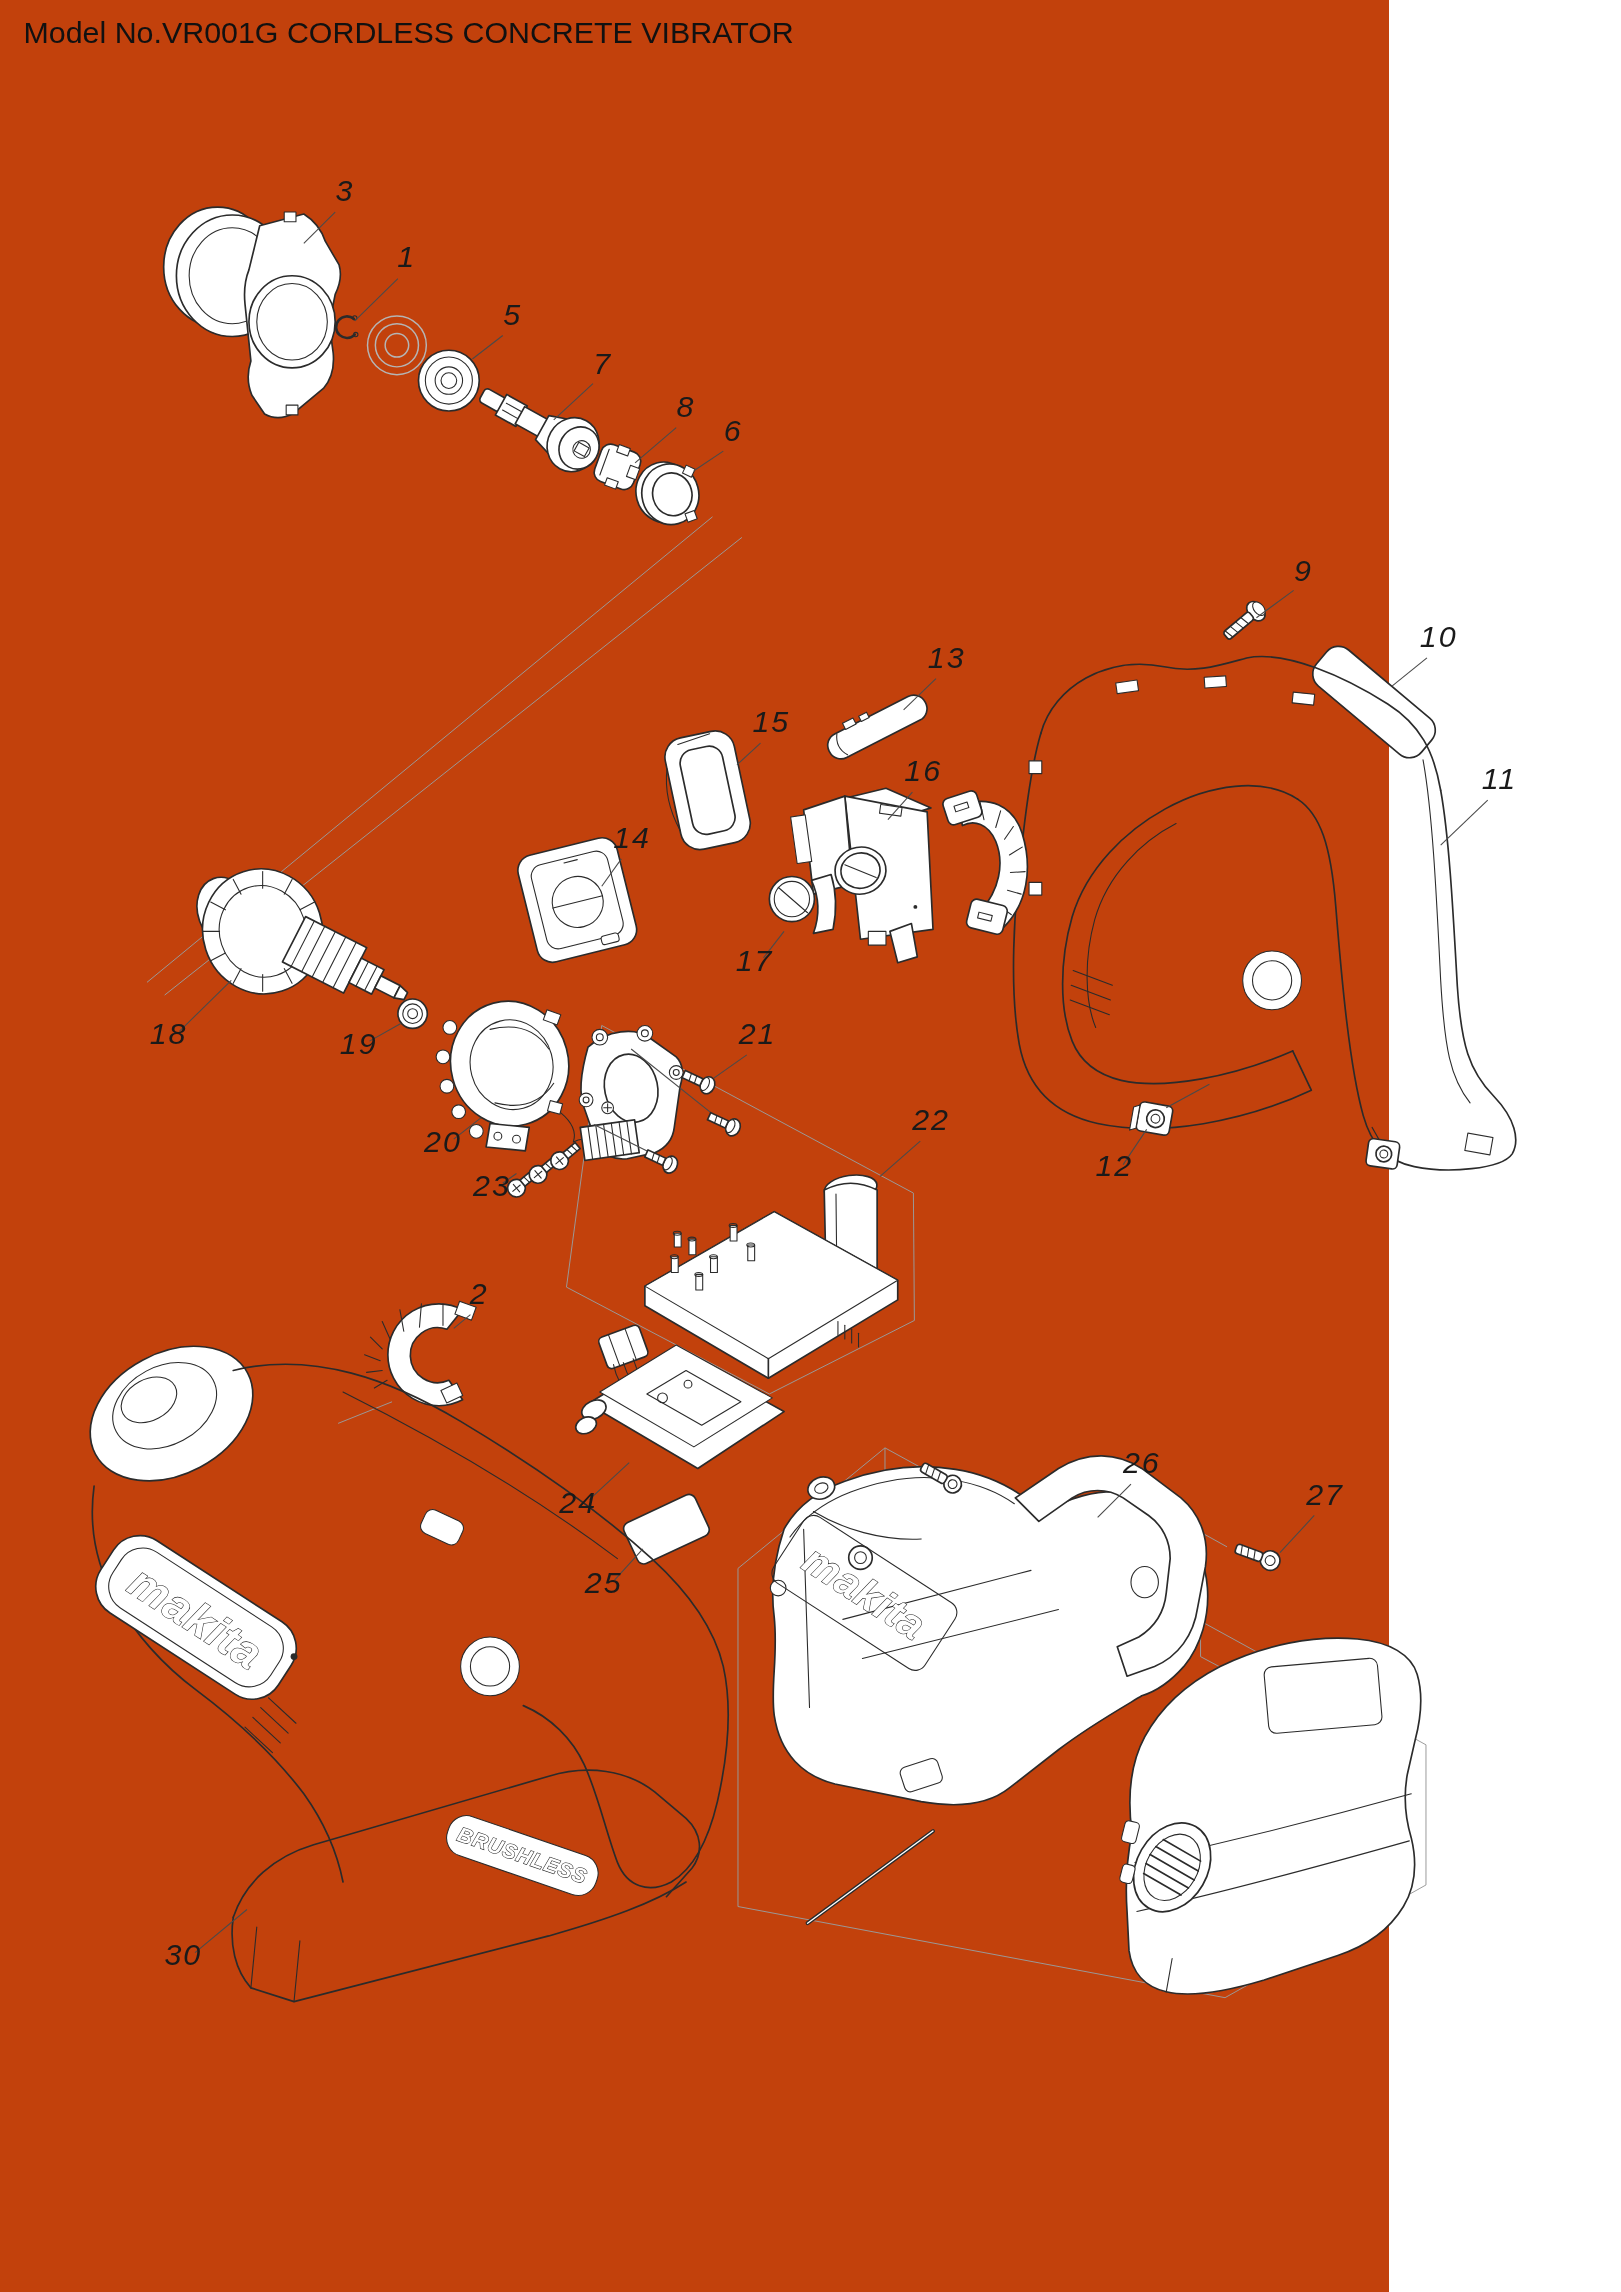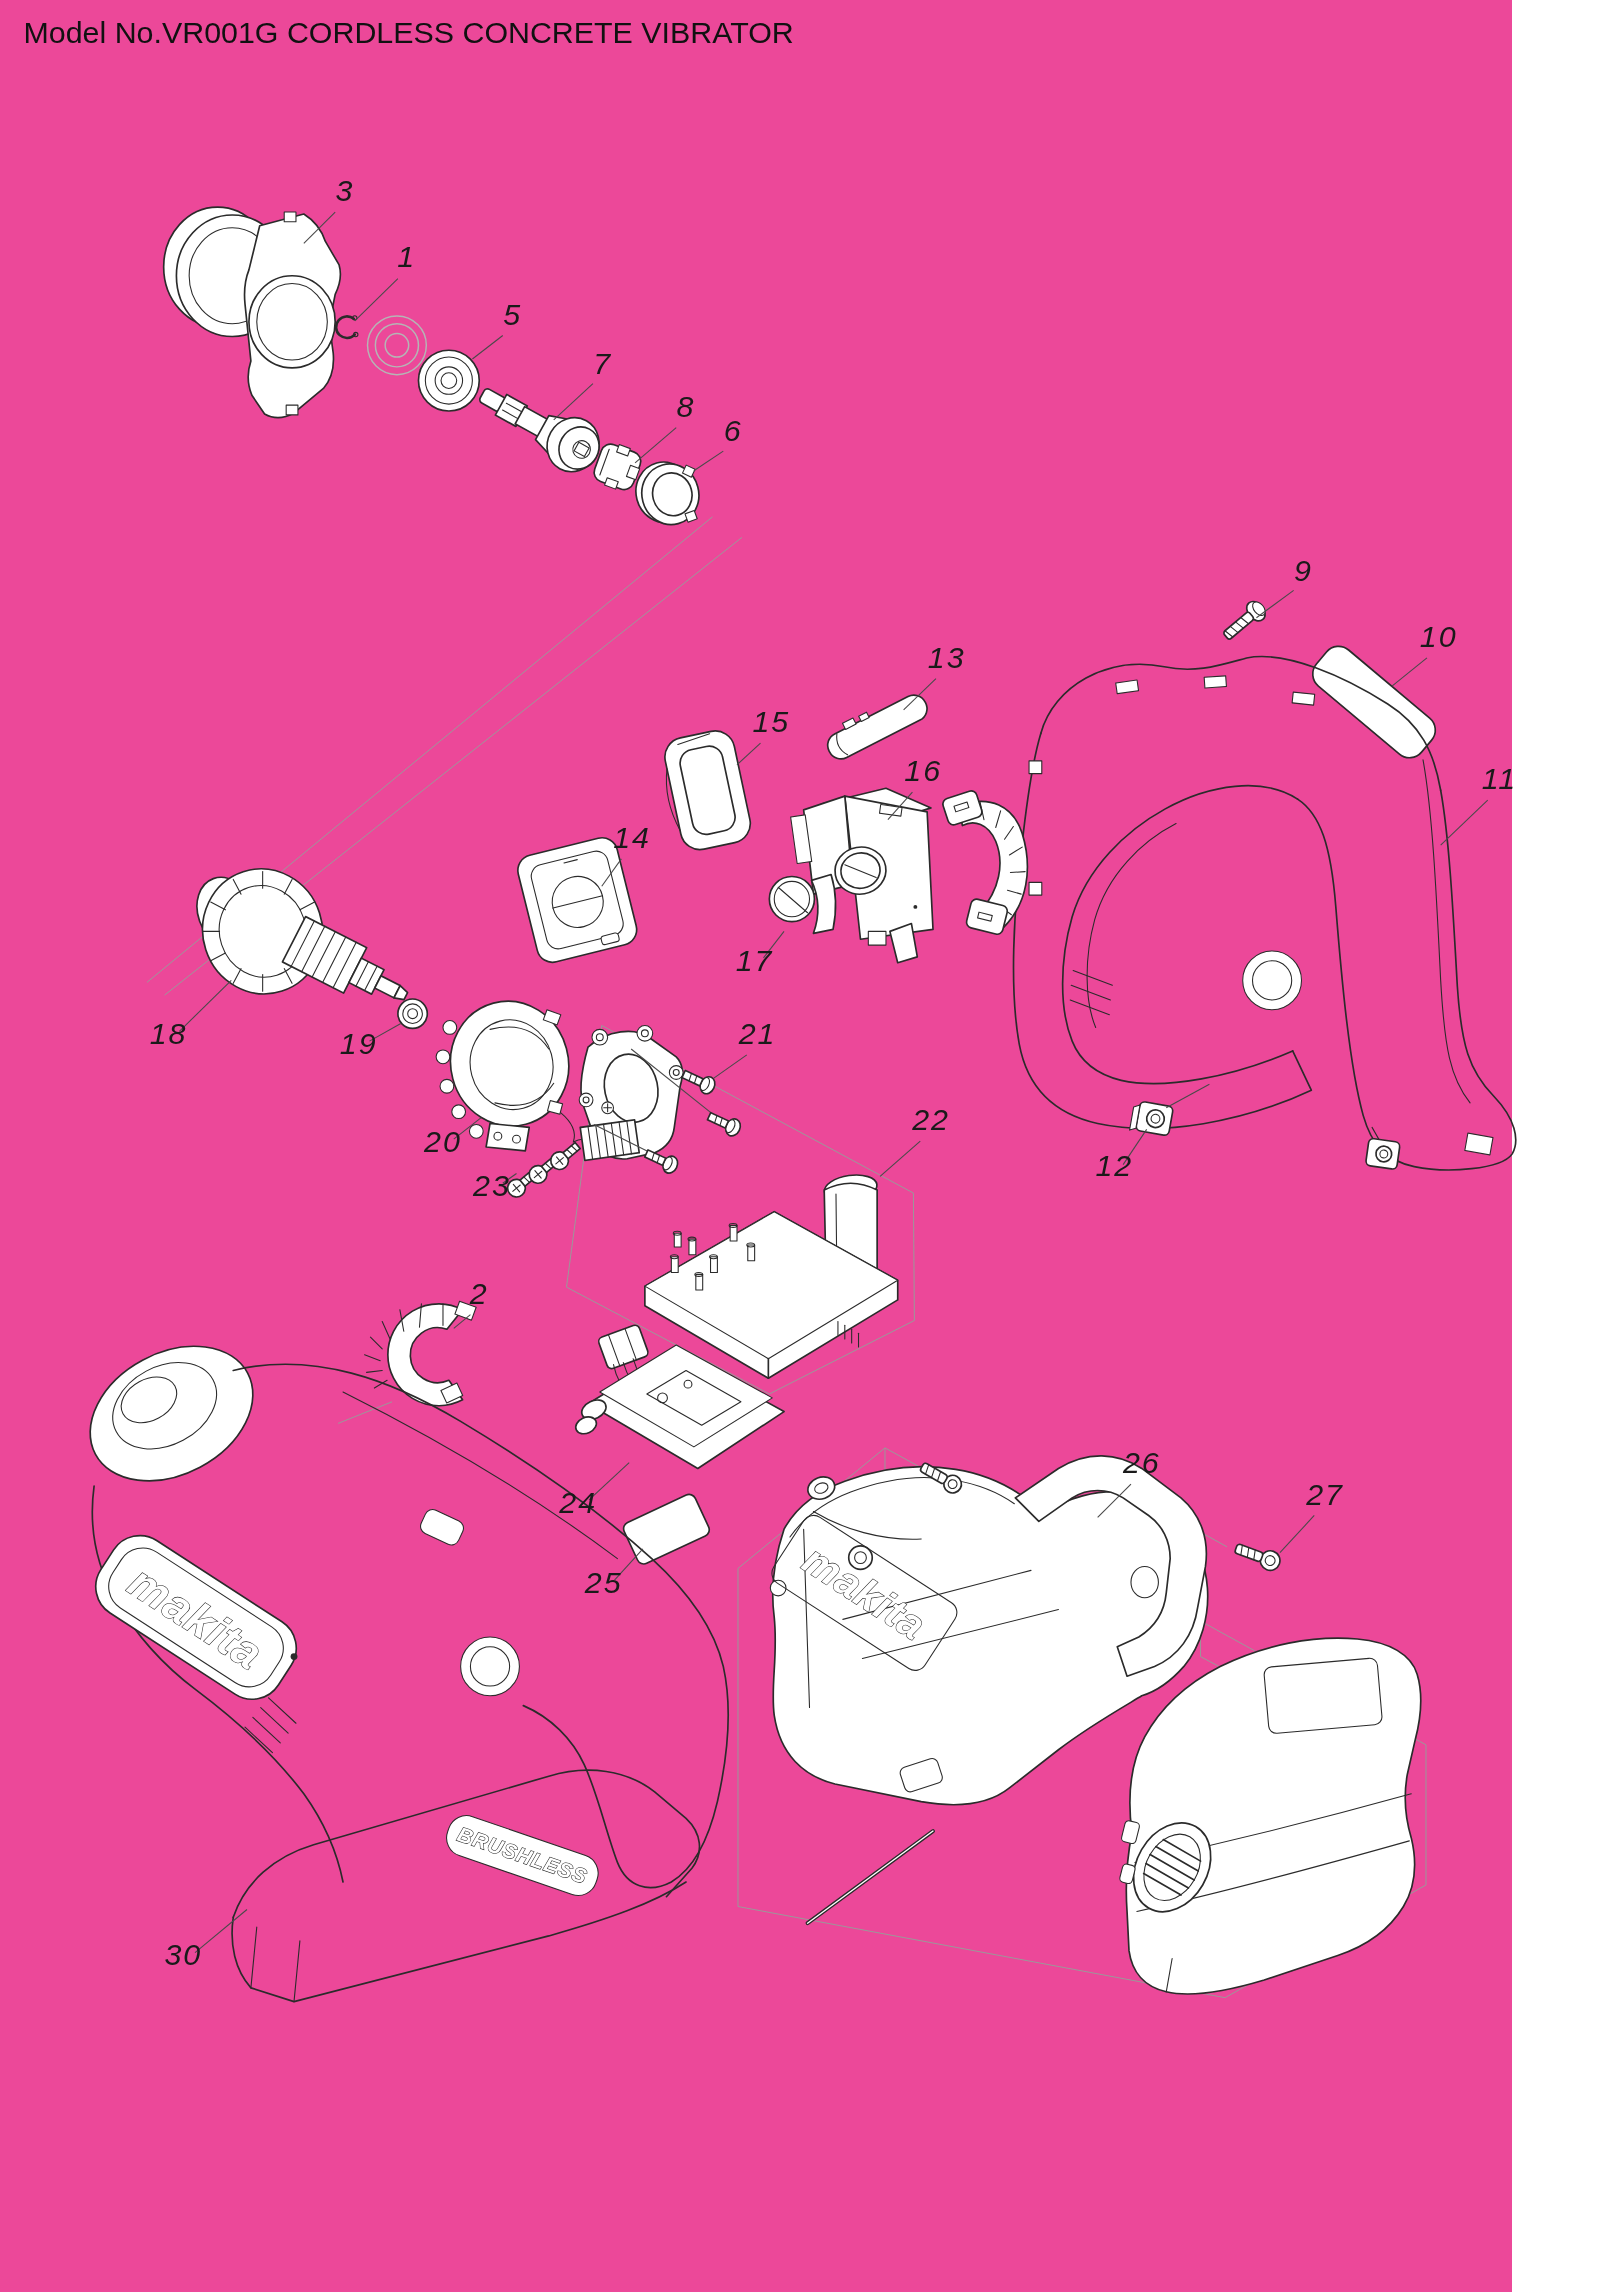--- a/index.html
+++ b/index.html
@@ -1,16 +1,16 @@
 <!DOCTYPE html>
 <html><head>
 <meta charset="utf-8">
 <style>
   html,body { margin:0; padding:0; background:#fff; }
-  .page { position:relative; width:1512px; height:2293px; background:#ec4899;
+  .page { position:relative; width:1389px; height:2293px; background:#c2410c;
           font-family:"Liberation Sans", sans-serif; }
   svg { display:block; }
   .title-text { font:31px "Liberation Sans", sans-serif; fill:#111; }
   .t-num { font-style:italic; font-size:31px; letter-spacing:2px;
            font-family:"Liberation Sans", sans-serif; fill:#1a1a1a; }
   .ln   { fill:none; stroke:#2b2b2b; stroke-width:1.7; stroke-linecap:round; stroke-linejoin:round; }
   .lnt  { fill:none; stroke:#2b2b2b; stroke-width:1.1; stroke-linecap:round; stroke-linejoin:round; }
   .fw   { fill:#ffffff; stroke:#2b2b2b; stroke-width:1.7; stroke-linejoin:round; }
   .fwt  { fill:#ffffff; stroke:#2b2b2b; stroke-width:1.1; stroke-linejoin:round; }
   .ghost{ fill:none; stroke:#b5b5b5; stroke-width:1.5; }

